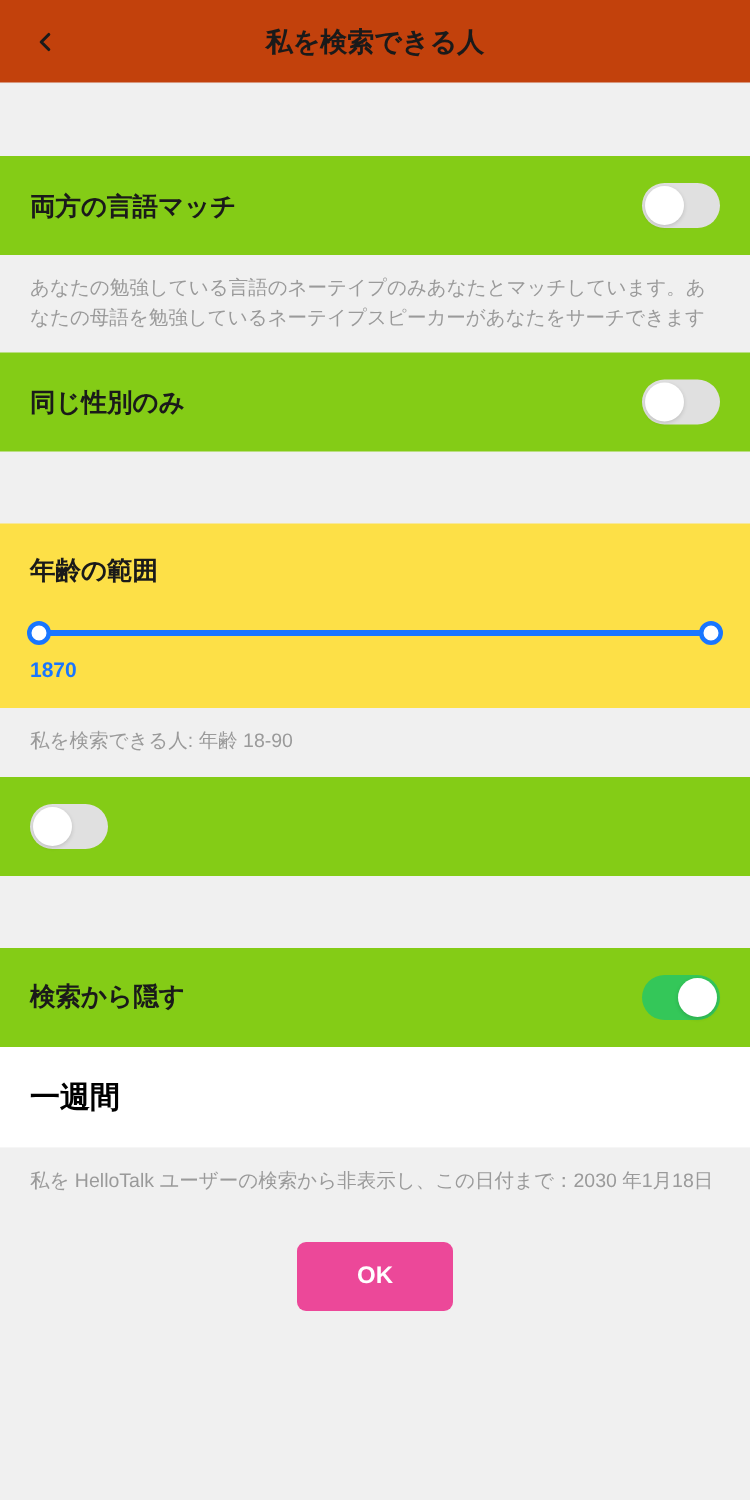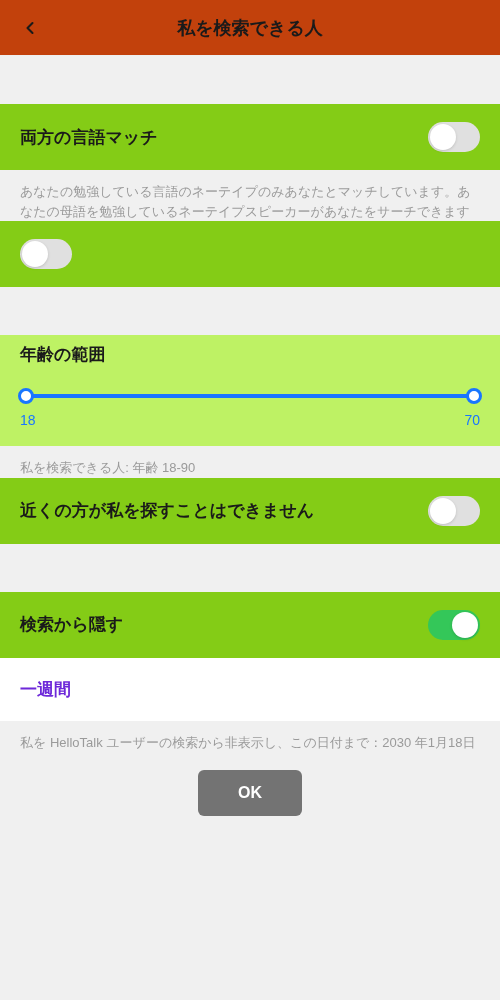--- a/index.html
+++ b/index.html
@@ -65,29 +65,29 @@
       height: 26px;
       border-radius: 50%;
       background: #fff;
       top: 2px;
       left: 2px;
       box-shadow: 0 1px 3px rgba(0,0,0,0.15);
       transition: left 0.2s;
     }
     .toggle.on .toggle-knob { left: 24px; }
     .helper {
-      padding: 12px 20px 0 20px;
+      padding: 12px 20px 14px 20px;
       font-size: 13px;
       color: #9a9a9a;
       line-height: 1.5;
       background: #f0f0f0;
     }
     .range-section {
-      background: #bef264;
-      padding: 8px 20px 18px 20px;
+      background: #fde047;
+      padding: 20px 20px 18px 20px;
     }
     .range-title {
       font-size: 17px;
       font-weight: 600;
       color: #1a1a1a;
       margin-bottom: 22px;
     }
     .slider-wrap {
       position: relative;
       height: 16px;
@@ -109,52 +109,50 @@
       height: 16px;
       border-radius: 50%;
       background: #fff;
       border: 3px solid #1976ff;
       cursor: pointer;
     }
     .slider-thumb.left { left: -8px; }
     .slider-thumb.right { right: -8px; }
     .slider-labels {
       display: flex;
-      justify-content: space-between;
       font-size: 14px;
-      font-weight: 400;
+      font-weight: 700;
       color: #1976ff;
       margin: 0 0px;
-      gap: 20px;
     }
     .option-row {
       padding: 20px 20px;
       display: flex;
       align-items: center;
       background: #fff;
     }
     .option-label {
       flex: 1;
-      font-size: 17px;
-      font-weight: 600;
-      color: #6d28d9;
+      font-size: 20px;
+      font-weight: 600;
+      color: #000000;
     }
     .check-icon {
       width: 22px;
       height: 22px;
     }
     .check-icon svg { width: 100%; height: 100%; }
     .footer {
       padding: 18px 0;
       display: flex;
       justify-content: center;
       background: #f0f0f0;
     }
     .ok-btn {
-      background: #737373;
+      background: #ec4899;
       color: #fff;
       font-size: 16px;
       font-weight: 600;
       padding: 14px 40px;
       border-radius: 6px;
       border: none;
       cursor: pointer;
     }
   </style>
 </head>
@@ -176,20 +174,21 @@
     <div class="row-label">両方の言語マッチ</div>
     <div class="toggle">
       <div class="toggle-knob"></div>
     </div>
   </div>
 </div>
 <div class="helper">あなたの勉強している言語のネーテイプのみあなたとマッチしています。あなたの母語を勉強しているネーテイプスピーカーがあなたをサーチできます</div>
 
 <div class="section">
   <div class="row">
+    <div class="row-label">同じ性別のみ</div>
     <div class="toggle">
       <div class="toggle-knob"></div>
     </div>
   </div>
 </div>
 
 <div class="spacer-large"></div>
 
 <div class="range-section">
   <div class="range-title">年齢の範囲</div>
@@ -200,21 +199,20 @@
   </div>
   <div class="slider-labels">
     <span>18</span>
     <span>70</span>
   </div>
 </div>
 <div class="helper">私を検索できる人: 年齢 18-90</div>
 
 <div class="section">
   <div class="row">
-    <div class="row-label">近くの方が私を探すことはできません</div>
     <div class="toggle">
       <div class="toggle-knob"></div>
     </div>
   </div>
 </div>
 
 <div class="spacer-large"></div>
 
 <div class="section">
   <div class="row">

